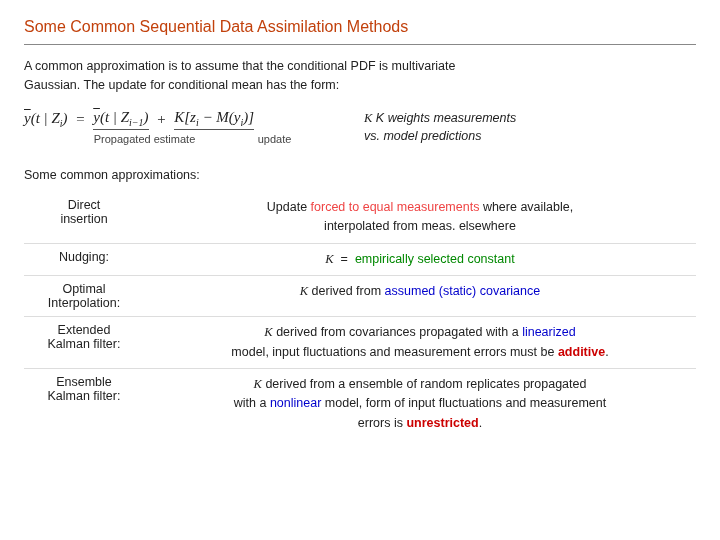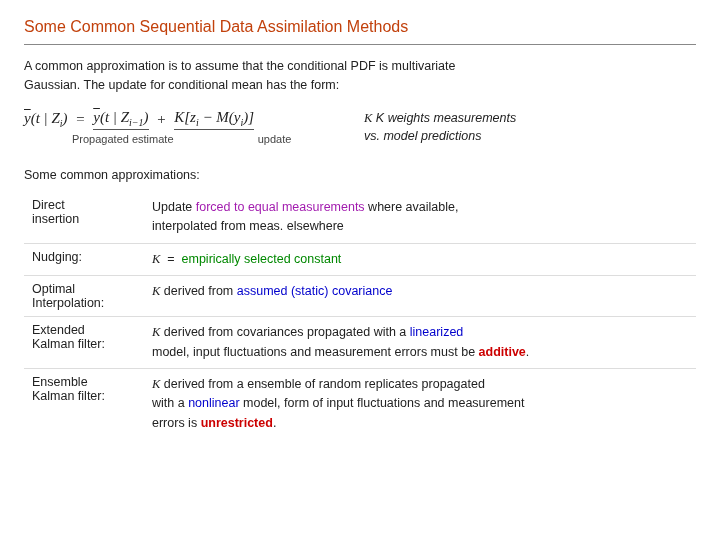--- a/index.html
+++ b/index.html
@@ -45,20 +45,21 @@
       line-height: 1.5;
     }
     .some-common {
       font-size: 12.5px;
       margin-bottom: 10px;
     }
     table.methods-table {
       width: 100%;
       border-collapse: collapse;
       font-size: 12.5px;
+      text-align: center;
     }
     table.methods-table td {
       padding: 6px 8px 6px 8px;
       vertical-align: top;
       border: none;
     }
     table.methods-table tr {
       border-bottom: 1px solid #ddd;
     }
     table.methods-table tr:last-child {
@@ -67,21 +68,21 @@
     .method-name {
       width: 120px;
       font-size: 12.5px;
       color: #222;
       white-space: nowrap;
     }
     .method-desc {
       font-size: 12.5px;
       line-height: 1.55;
     }
-    .orange { color: #a21caf; }
+    .orange { color: #ef4444; }
     .green { color: #008800; }
     .blue { color: #0000cc; }
     .red { color: #cc0000; font-weight: bold; }
   </style>
 </head>
 <body>
 
 <h1>Some Common Sequential Data Assimilation Methods</h1>
 <hr>
 
@@ -109,21 +110,21 @@
 
       <span style="display:inline-flex; flex-direction:column; align-items:center;">
         <span style="font-family:'Times New Roman',Times,serif; font-style:italic;">
           K[z<sub style="font-size:10px;">i</sub>&nbsp;−&nbsp;M(y<sub style="font-size:10px;">i</sub>)]
         </span>
         <span style="border-bottom:1.5px solid #555; width:100%; display:block; margin-top:1px;"></span>
       </span>
     </div>
 
     <div style="display:flex; gap:0; font-size:11px; color:#444; margin-top:3px; padding-left:48px;">
-      <span style="width:145px; text-align:left;">Propagated estimate</span>
+      <span style="width:145px; text-align:center;">Propagated estimate</span>
       <span style="width:115px; text-align:center;">update</span>
     </div>
   </div>
   <div class="k-weights">
     <span style="font-style:italic; font-family:'Times New Roman',Times,serif;">K</span>&nbsp;<span>K  weights measurements</span><br>
     <span>vs. model predictions</span>
   </div>
 </div>
 
 <div class="some-common">Some common approximations:</div>

